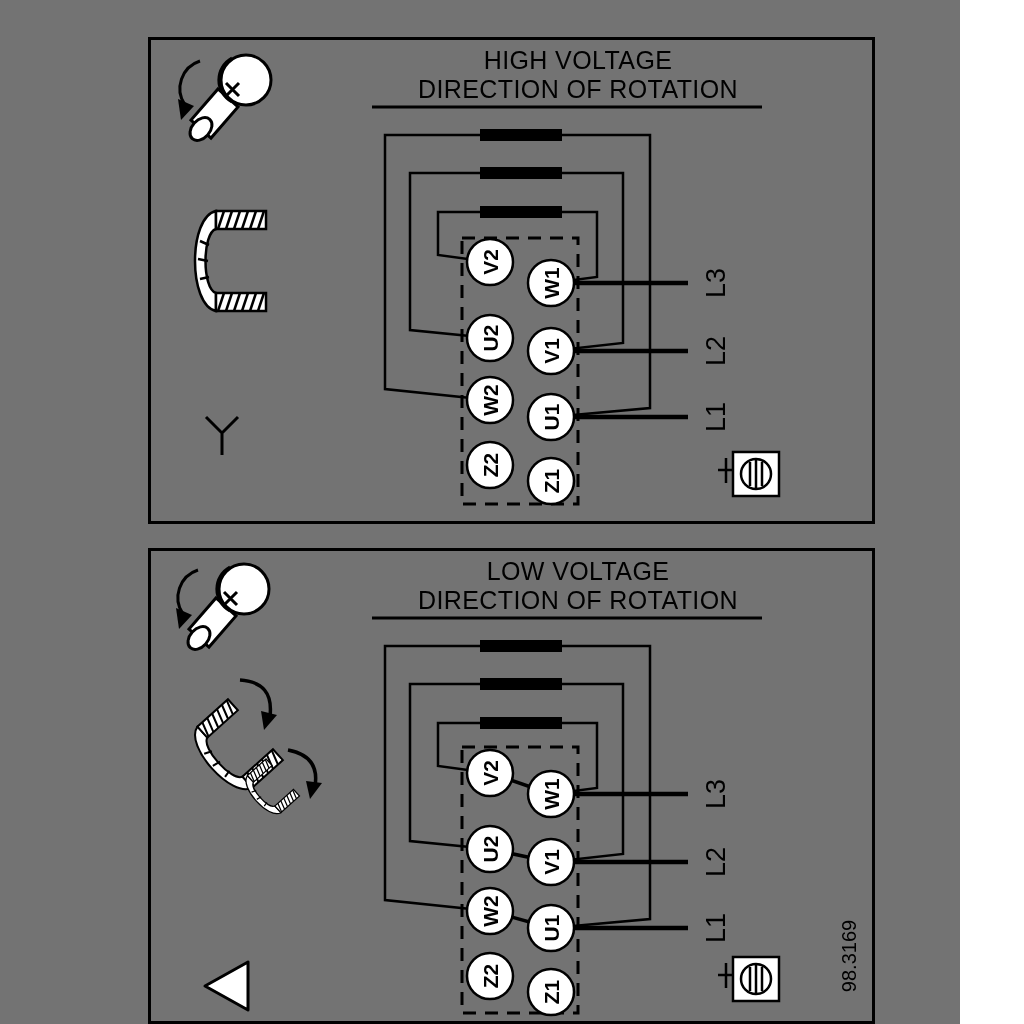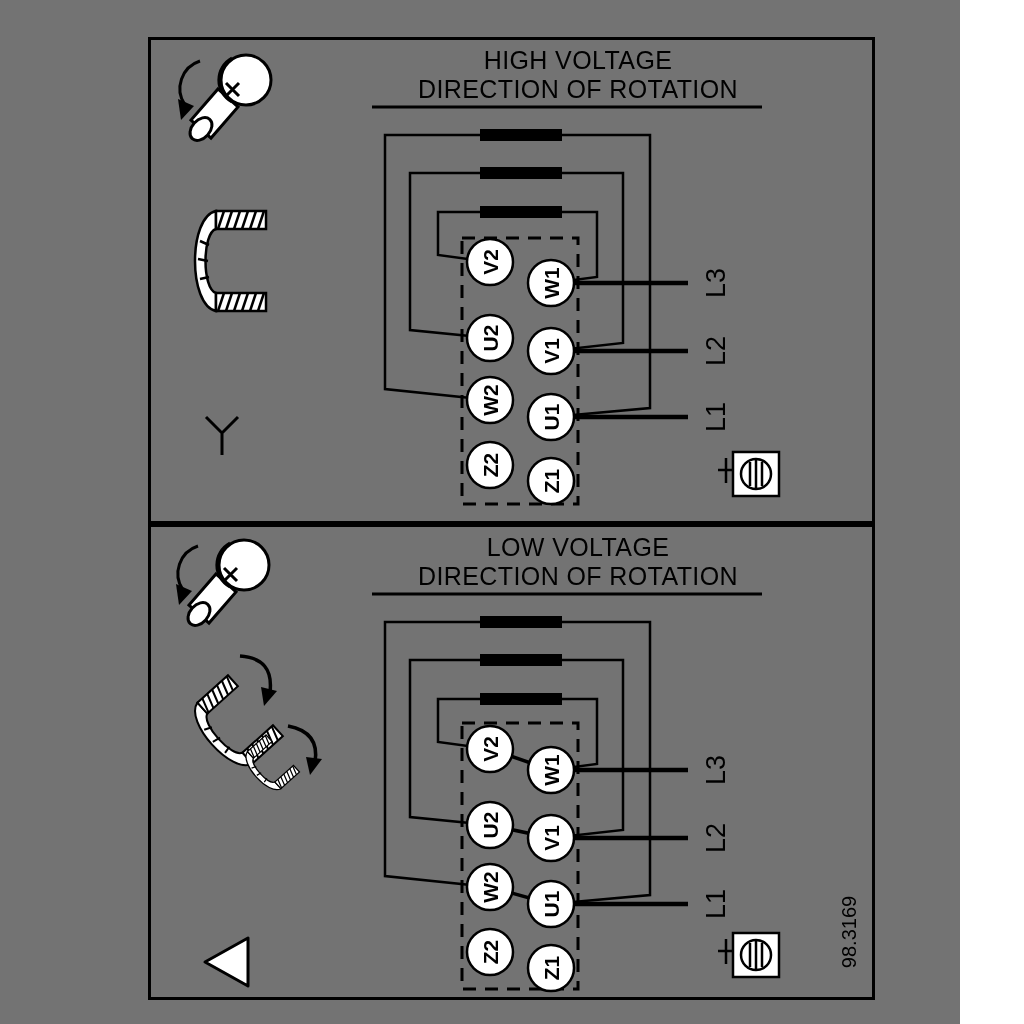--- a/index.html
+++ b/index.html
@@ -1,20 +1,20 @@
 <!DOCTYPE html>
 <html><head>
 <meta charset="utf-8">
 <style>
   html,body{margin:0;padding:0;background:#ffffff;}
   .page{position:relative;width:960px;height:1024px;background:#737373;overflow:hidden;
         font-family:"Liberation Sans",sans-serif;}
   .panel{position:absolute;left:148px;}
   #panel-hv{top:37px;width:727px;height:487px;}
-  #panel-lv{top:524px;width:727px;height:476px;}
+  #panel-lv{top:548px;width:727px;height:476px;}
   svg{display:block;}
   svg text{font-family:"Liberation Sans",sans-serif;fill:#000;}
   .title{font-size:25px;letter-spacing:.4px;}
   .tlabel{font-size:21px;font-weight:bold;}
   .llabel{font-size:27px;}
   .fignum{font-size:20px;}
   .wire{fill:none;stroke:#000;stroke-width:2.5;}
   .thick{fill:none;stroke:#000;stroke-width:4.5;}
   .bridge{fill:none;stroke:#000;stroke-width:3.5;}
   .outl{fill:#ffffff;stroke:#000;stroke-width:2.5;}

